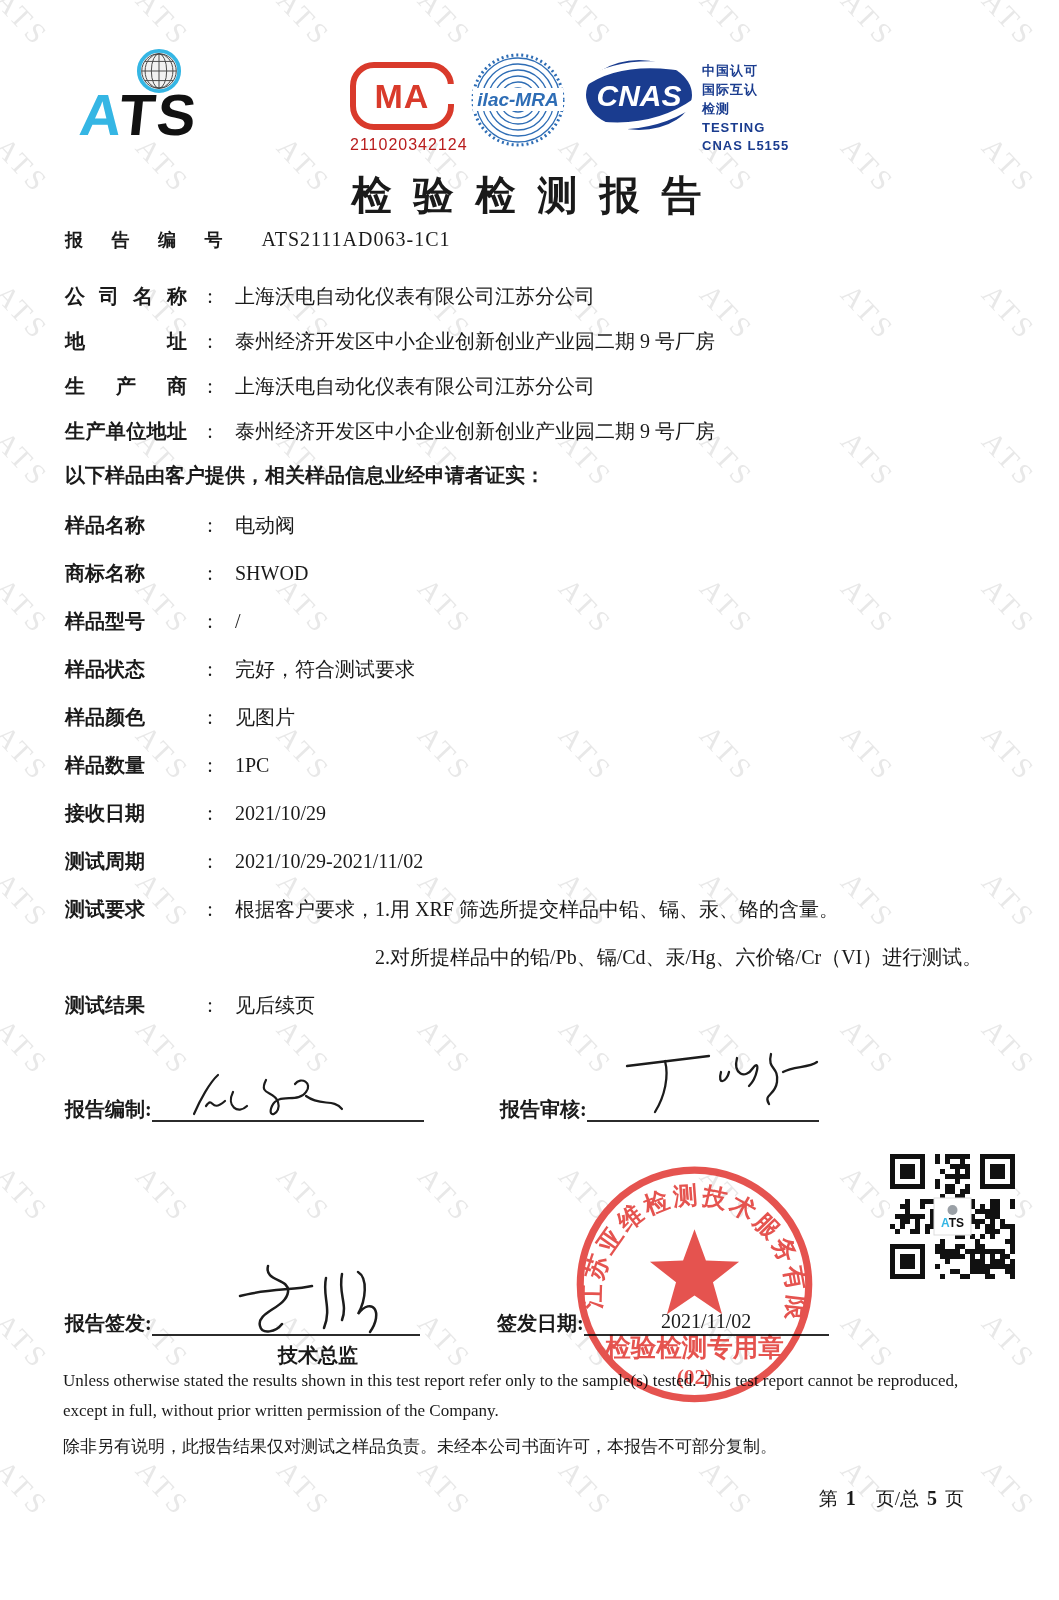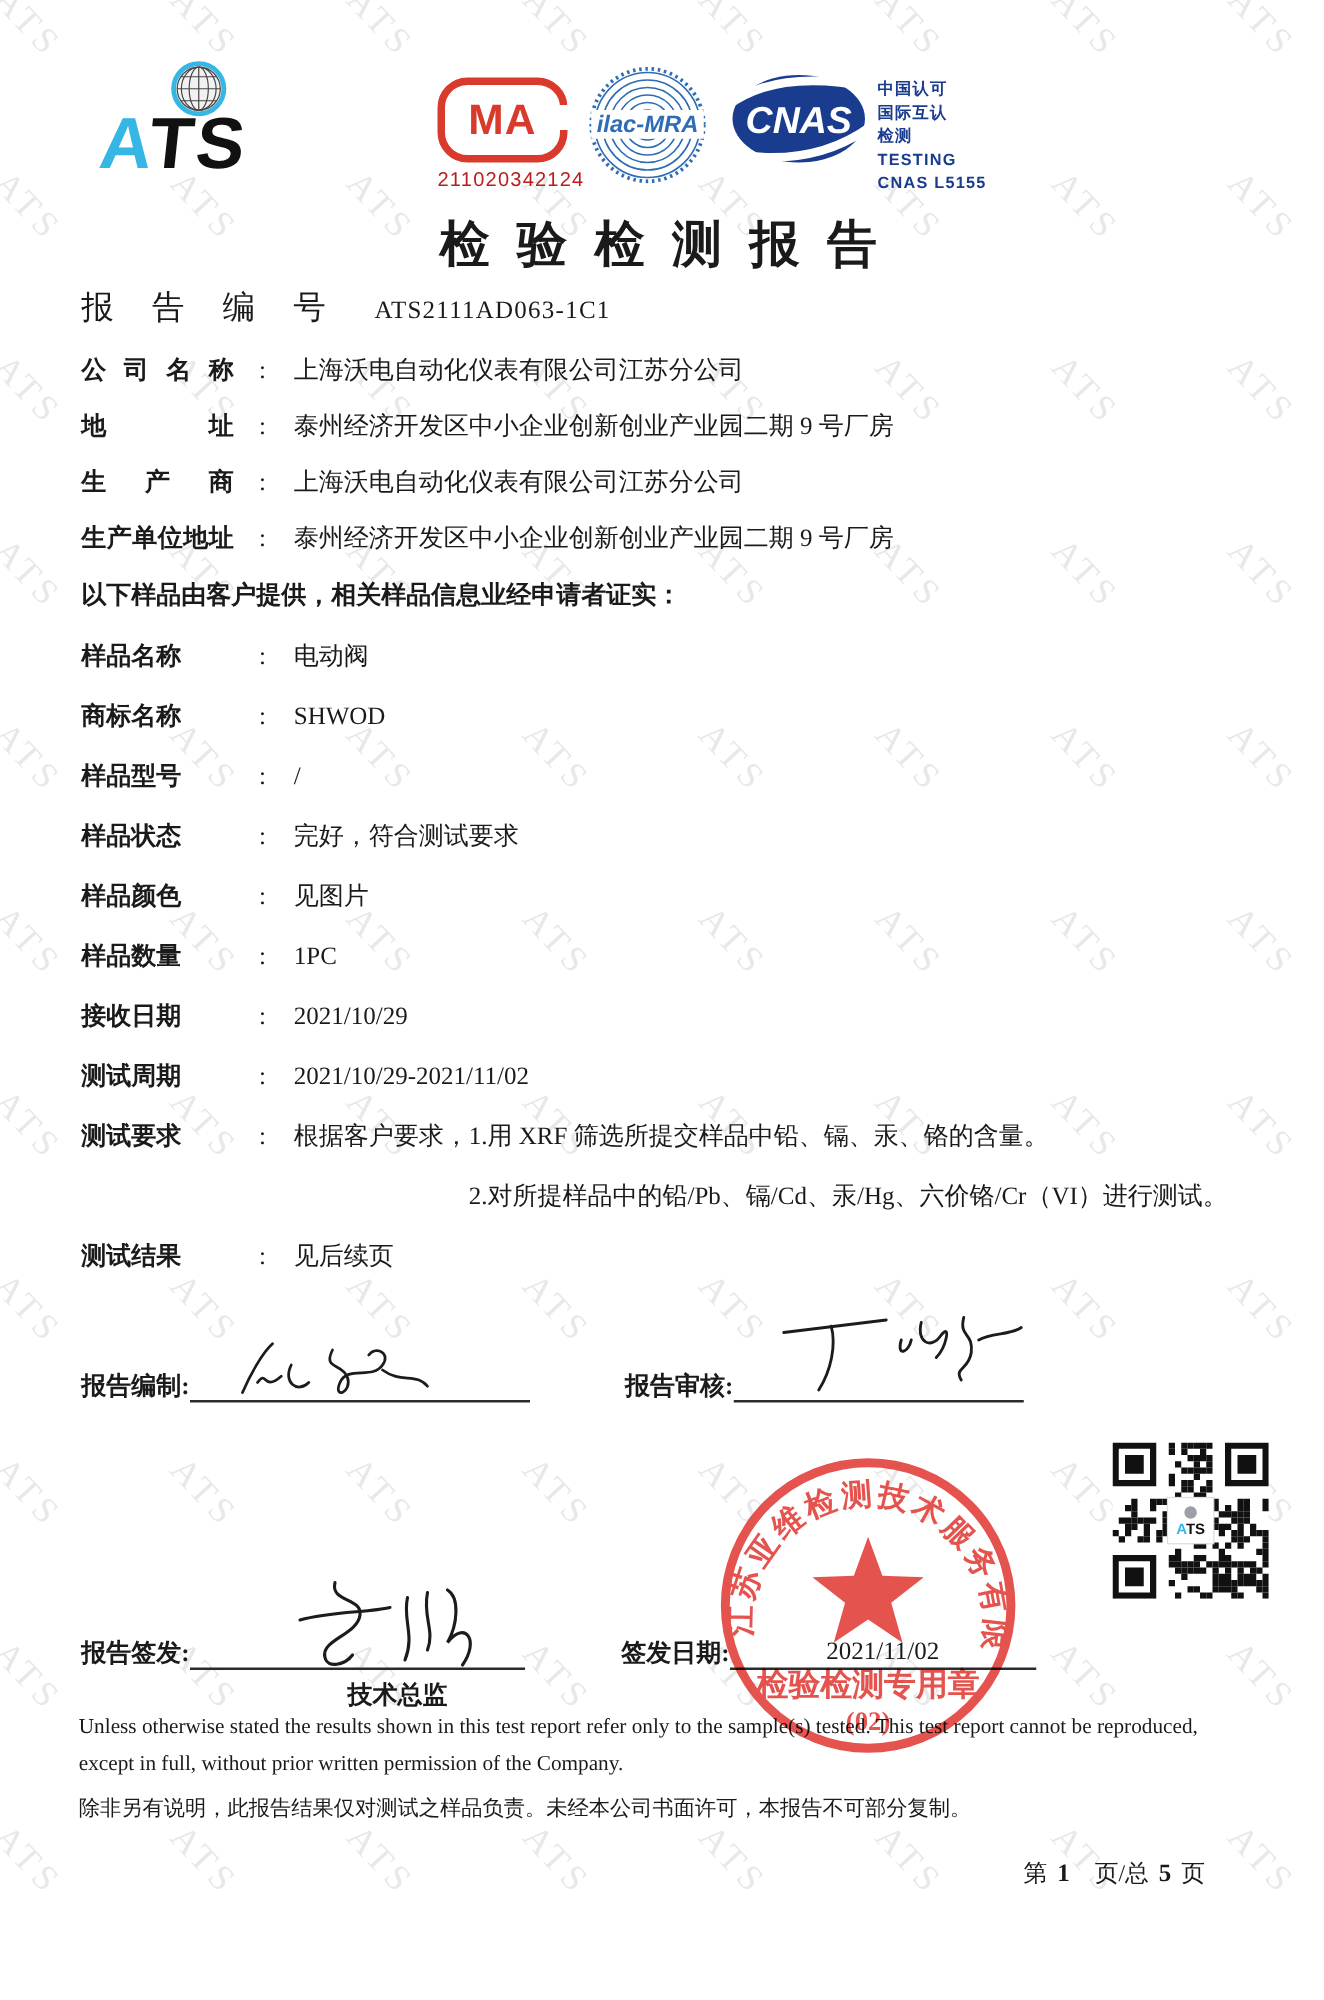--- a/index.html
+++ b/index.html
@@ -23,21 +23,21 @@
   .cma-notch{position:absolute;right:-9px;top:16px;width:11px;height:20px;background:#fff;}
   .cma-num{margin-top:6px;color:#b91c1c;font:16px "Liberation Sans",sans-serif;letter-spacing:1px;}
   .ilac{position:absolute;left:470px;top:52px;}
   .cnas{position:absolute;left:584px;top:58px;}
   .cnas-caption{position:absolute;left:702px;top:62px;color:#1a3c8f;
                 font:bold 13px "Liberation Sans",sans-serif;line-height:1.45;letter-spacing:1px;}
   
   .doc-title{position:absolute;top:168px;left:0;right:0;text-align:center;
              font-size:40px;font-weight:bold;letter-spacing:6px;}
   .report-no{position:absolute;top:228px;left:65px;font-size:20px;}
-  .report-no-label{font-weight:normal;letter-spacing:8px;word-spacing:8px;font-size:26px;}
+  .report-no-label{font-weight:bold;letter-spacing:8px;word-spacing:8px;font-size:18px;}
   .report-no-value{margin-left:26px;letter-spacing:1px;}
   
   .rows{position:absolute;left:65px;right:40px;font-size:20px;}
   #company-rows{top:282px;}
   #sample-rows{top:511px;}
   .info-row{line-height:28px;}
   #company-rows .info-row{margin-bottom:17px;}
   #sample-rows .info-row{margin-bottom:20px;}
   .row-label{display:inline-block;width:122px;font-weight:bold;vertical-align:top;}
   .just{text-align:justify;text-align-last:justify;}

